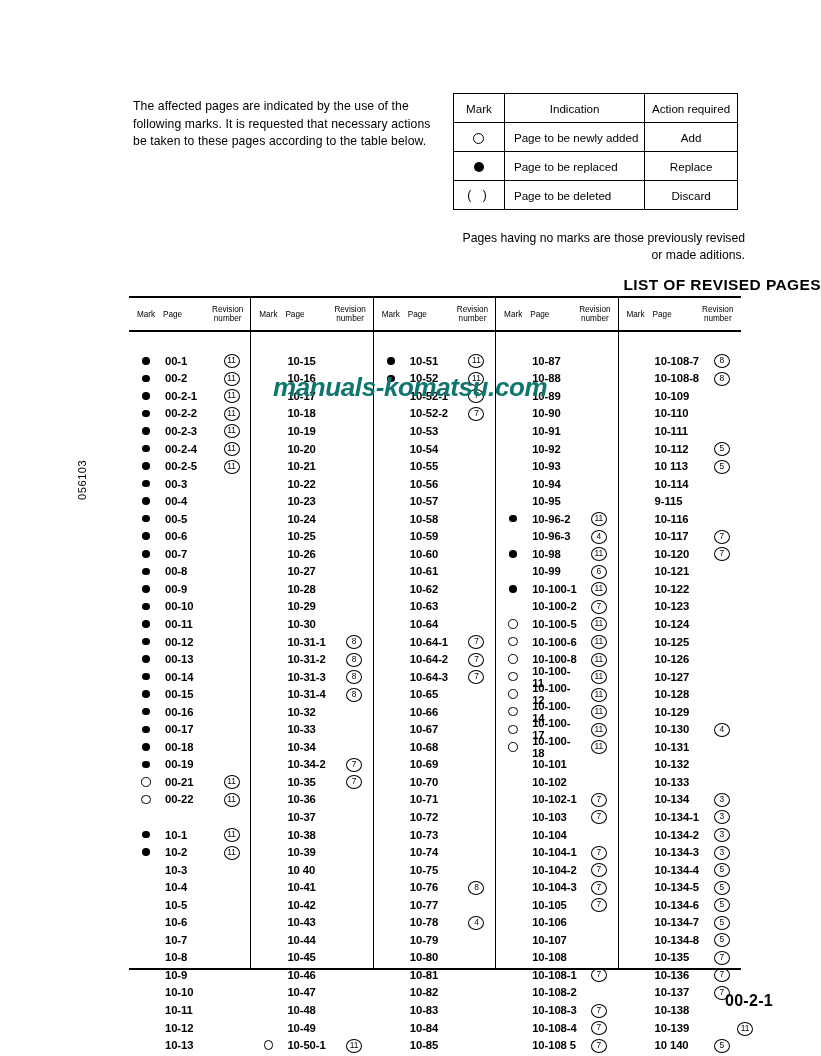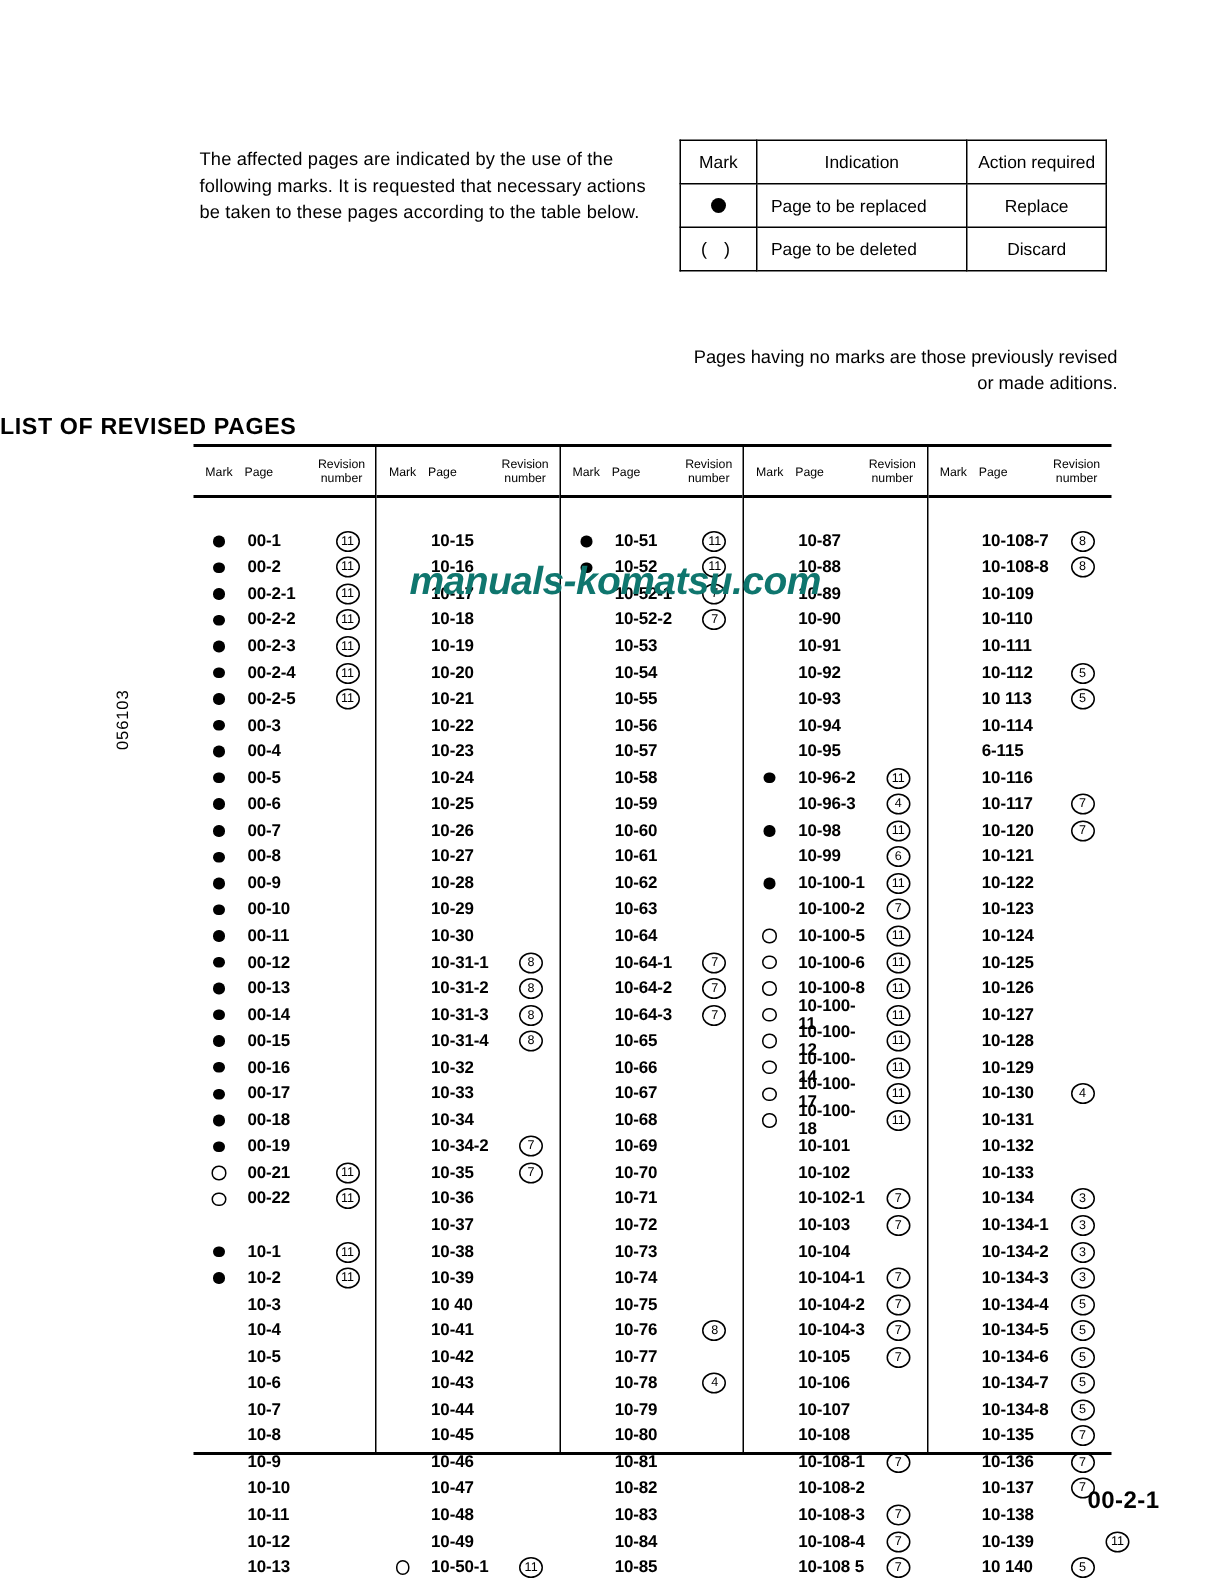--- a/index.html
+++ b/index.html
@@ -41,21 +41,21 @@
   .glyph-parens{font-size:12px;letter-spacing:4px;}
 
   
   #legend-note{
     position:absolute;left:453px;top:218px;width:292px;
     font-size:12.2px;line-height:17px;text-align:right;
   }
 
   
   #page-title{
-    position:absolute;left:0;top:266px;width:821px;text-align:left;
+    position:absolute;left:0;top:266px;width:821px;text-align:right;
     font-size:15.5px;font-weight:bold;letter-spacing:.4px;
   }
 
   
   #revised-table{
     position:absolute;left:129px;top:296px;width:612px;height:670px;
     border-top:2.2px solid #000;border-bottom:2.2px solid #000;
     display:flex;
   }
   .rt-col{
@@ -130,20 +130,27 @@
 
   <table id="mark-legend">
     <thead>
       <tr>
         <th>Mark</th>
         <th>Indication</th>
         <th>Action required</th>
       </tr>
     </thead>
     <tbody>
+      <tr>
+        <td>
+          <span class="glyph-open-circle"></span>
+        </td>
+        <td>Page to be newly added</td>
+        <td>Add</td>
+      </tr>
       <tr>
         <td>
           <span class="glyph-filled-circle"></span>
         </td>
         <td>Page to be replaced</td>
         <td>Replace</td>
       </tr>
       <tr>
         <td>
           <span class="glyph-parens">(  )</span>
@@ -1158,21 +1165,21 @@
             <div class="c-page">10 113</div>
             <div class="c-rev"><span class="rev-circle">5</span></div>
           </div>
           <div class="rt-row">
             <div class="c-mark"></div>
             <div class="c-page">10-114</div>
             <div class="c-rev"></div>
           </div>
           <div class="rt-row">
             <div class="c-mark"></div>
-            <div class="c-page">6-115</div>
+            <div class="c-page">9-115</div>
             <div class="c-rev"></div>
           </div>
           <div class="rt-row">
             <div class="c-mark"></div>
             <div class="c-page">10-116</div>
             <div class="c-rev"></div>
           </div>
           <div class="rt-row">
             <div class="c-mark"></div>
             <div class="c-page">10-117</div>

